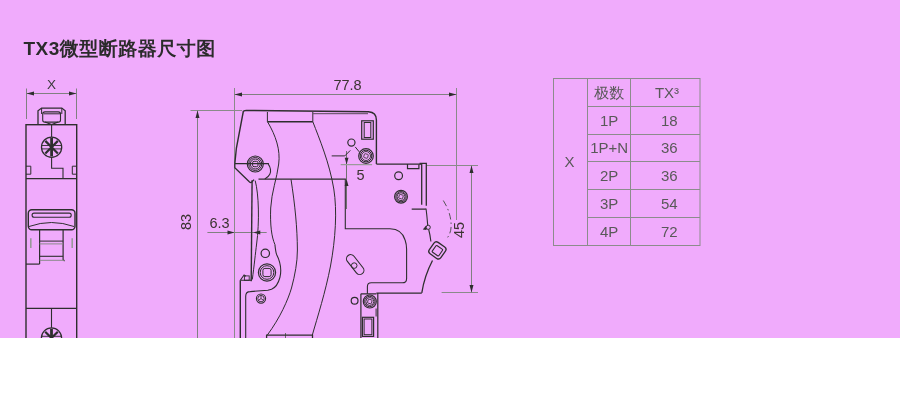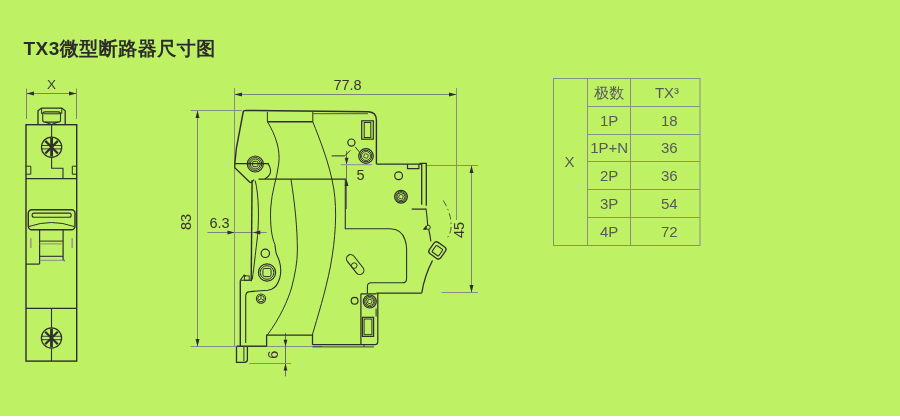--- a/index.html
+++ b/index.html
@@ -1,16 +1,16 @@
 <!DOCTYPE html>
 <html><head>
 <meta charset="utf-8">
 <style>
 html,body{margin:0;padding:0;background:#ffffff;}
-#page{position:relative;width:900px;height:416px;background:#bef264;font-family:"Liberation Sans",sans-serif;}
+#page{position:relative;width:900px;height:338px;background:#f0abfc;font-family:"Liberation Sans",sans-serif;}
 </style>
 </head>
 <body>
 <div id="page">
 <svg width="900" height="420" viewBox="0 0 900 420">
 
 <text x="23.5" y="54.5" font-family="Liberation Sans, sans-serif" font-size="19" font-weight="bold" fill="#2b2b2b" letter-spacing="0.5">TX3微型断路器尺寸图</text>
 
 <g stroke="#2e2e2e" fill="none" stroke-width="1.3">
 

